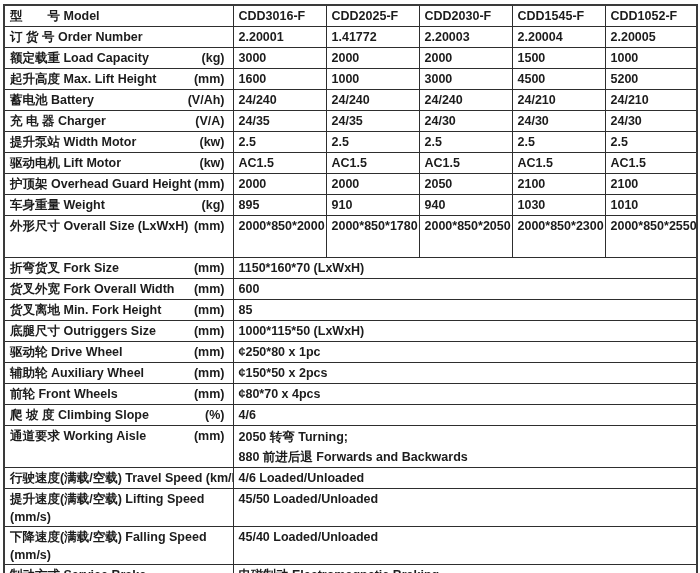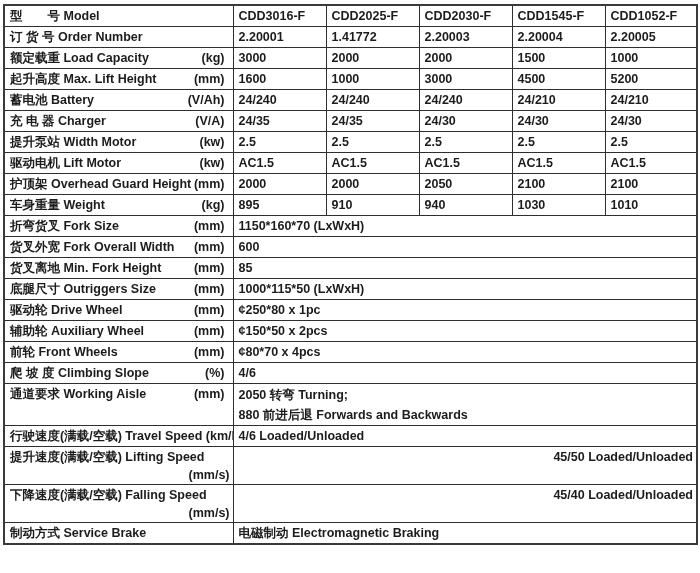--- a/index.html
+++ b/index.html
@@ -29,21 +29,21 @@
     font-weight: 700;
     color: #1c1c1c;
     padding: 1px 3px 0 5px;
     vertical-align: top;
     line-height: 18px;
     height: 19px;
     overflow: hidden;
     white-space: nowrap;
   }
   tr.tall td   { height: 40px; }
-  tr.tall2 td  { height: 36px; text-align: right; }
+  tr.tall2 td  { height: 36px; }
   .label-flex { display: flex; justify-content: space-between; }
   .unit { padding-right: 5px; font-weight: 700; }
   .c-blue   { color: #3232c8; }
   .c-salmon { color: #c5716e; }
   .c-black  { color: #1c1c1c; }
   .fw-n { font-weight: 400; margin-top: 40px; }
   .mline { line-height: 20px; }
 </style>
 </head>
 <body>
@@ -180,20 +180,33 @@
               <span>车身重量 Weight</span>
               <span class="unit">(kg)</span>
             </div>
           </td>
           <td class="c-blue">895</td>
           <td class="c-salmon">910</td>
           <td class="c-salmon">940</td>
           <td class="c-black">1030</td>
           <td class="c-black">1010</td>
         </tr>
+        <tr class="tall">
+          <td>
+            <div class="label-flex">
+              <span>外形尺寸 Overall Size (LxWxH)</span>
+              <span class="unit">(mm)</span>
+            </div>
+          </td>
+          <td class="c-black fw-n">2000*850*2000</td>
+          <td class="c-black fw-n">2000*850*1780</td>
+          <td class="c-black fw-n">2000*850*2050</td>
+          <td class="c-black fw-n">2000*850*2300</td>
+          <td class="c-black fw-n">2000*850*2550</td>
+        </tr>
         <tr>
           <td>
             <div class="label-flex">
               <span>折弯货叉 Fork Size</span>
               <span class="unit">(mm)</span>
             </div>
           </td>
           <td colspan="5" class="c-black">1150*160*70 (LxWxH)</td>
         </tr>
         <tr>

